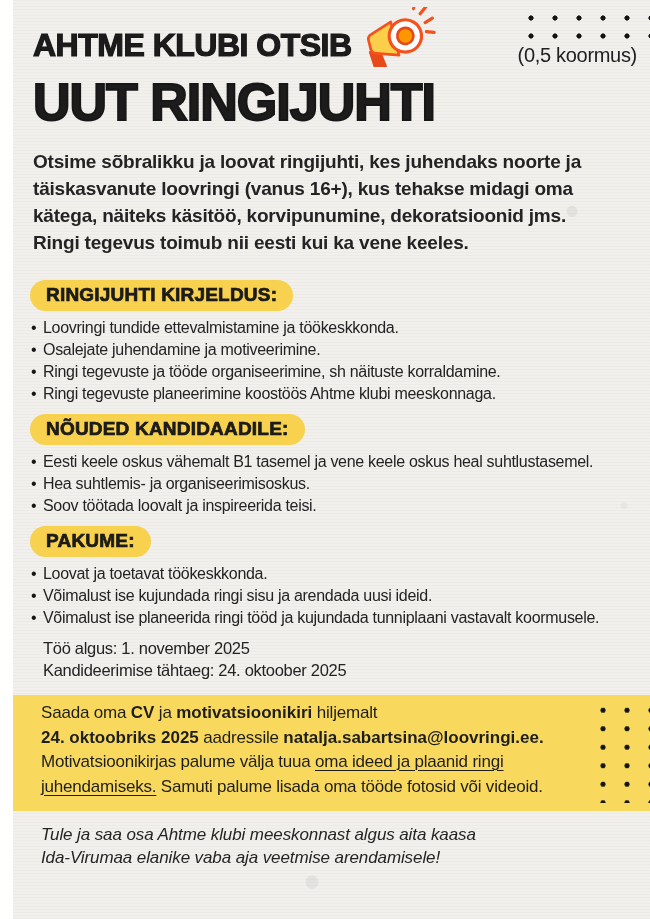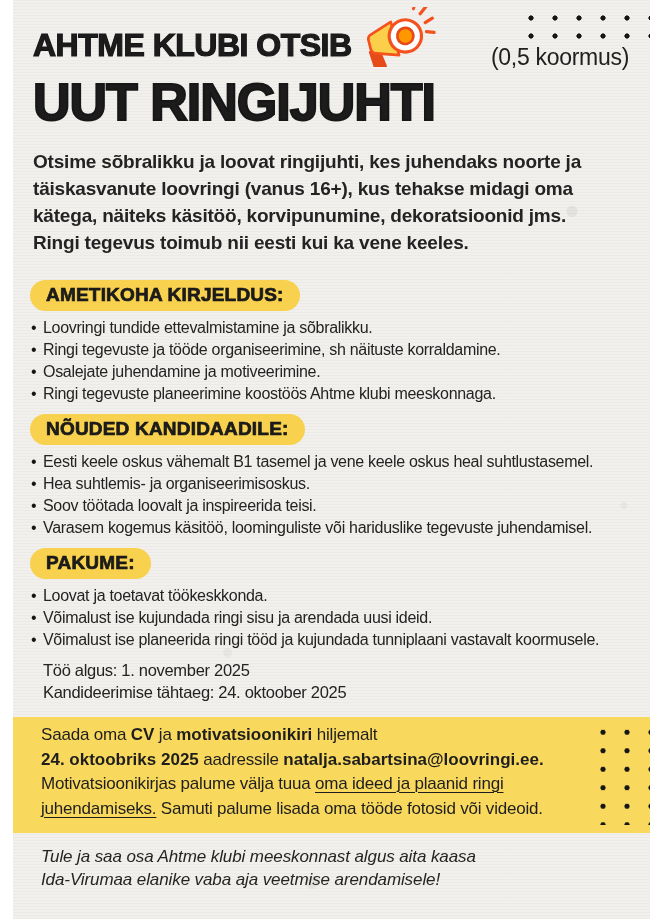--- a/index.html
+++ b/index.html
@@ -24,22 +24,22 @@
     margin-left: 13px;
   }
   .header { position: relative; padding: 18px 20px 0 20px; }
   .kicker-row { position: relative; height: 54px; display: flex; align-items: center; }
   .kicker {
     font-size: 32px; font-weight: 900; letter-spacing: -0.5px;
     -webkit-text-stroke: 1.2px #171717;
   }
   .megaphone { margin-left: 14px; transform: translateY(-6px); }
   .workload {
-    position: absolute; right: 14px; top: 26px;
-    font-size: 23px; font-weight: 400; color: #202020; letter-spacing: -0.3px;
+    position: absolute; right: 6px; top: 26px;
+    font-size: 20px; font-weight: 400; color: #202020; letter-spacing: -0.3px;
   }
   .title {
     font-size: 52px; font-weight: 900; line-height: 60px;
     letter-spacing: -1px; -webkit-text-stroke: 2px #171717;
     white-space: nowrap;
   }
   .dots {
     position: absolute;
     background-image: radial-gradient(circle, #151515 2.3px, transparent 2.9px);
   }
@@ -116,36 +116,35 @@
         </svg>
       </span>
       <span class="workload">(0,5 koormus)</span>
     </div>
     <div class="title">UUT RINGIJUHTI</div>
   </div>
 
   <p class="intro">Otsime sõbralikku ja loovat ringijuhti, kes juhendaks noorte ja täiskasvanute loovringi (vanus 16+), kus tehakse midagi oma kätega, näiteks käsitöö, korvipunumine, dekoratsioonid jms. Ringi tegevus toimub nii eesti kui ka vene keeles.</p>
 
   <div class="section first">
-    <div class="pill">AMETIKOHA KIRJELDUS:</div>
+    <div class="pill">RINGIJUHTI KIRJELDUS:</div>
     <ul class="bullets">
-      <li>Loovringi tundide ettevalmistamine ja sõbralikku.</li>
+      <li>Loovringi tundide ettevalmistamine ja töökeskkonda.</li>
+      <li>Osalejate juhendamine ja motiveerimine.</li>
       <li>Ringi tegevuste ja tööde organiseerimine, sh näituste korraldamine.</li>
-      <li>Osalejate juhendamine ja motiveerimine.</li>
       <li>Ringi tegevuste planeerimine koostöös Ahtme klubi meeskonnaga.</li>
     </ul>
   </div>
 
   <div class="section">
     <div class="pill">NÕUDED KANDIDAADILE:</div>
     <ul class="bullets">
       <li>Eesti keele oskus vähemalt B1 tasemel ja vene keele oskus heal suhtlustasemel.</li>
       <li>Hea suhtlemis- ja organiseerimisoskus.</li>
       <li>Soov töötada loovalt ja inspireerida teisi.</li>
-      <li>Varasem kogemus käsitöö, loominguliste või hariduslike tegevuste juhendamisel.</li>
     </ul>
   </div>
 
   <div class="section">
     <div class="pill">PAKUME:</div>
     <ul class="bullets">
       <li>Loovat ja toetavat töökeskkonda.</li>
       <li>Võimalust ise kujundada ringi sisu ja arendada uusi ideid.</li>
       <li>Võimalust ise planeerida ringi tööd ja kujundada tunniplaani vastavalt koormusele.</li>
     </ul>

